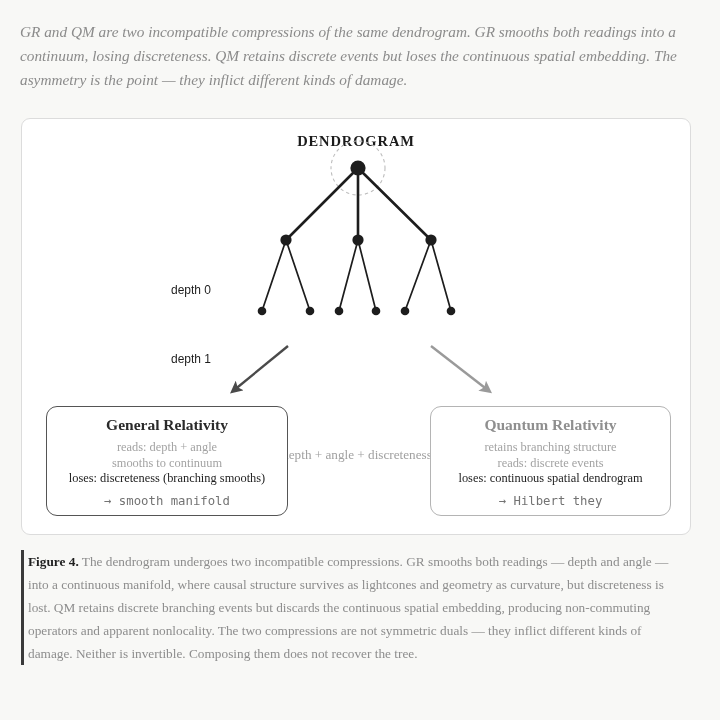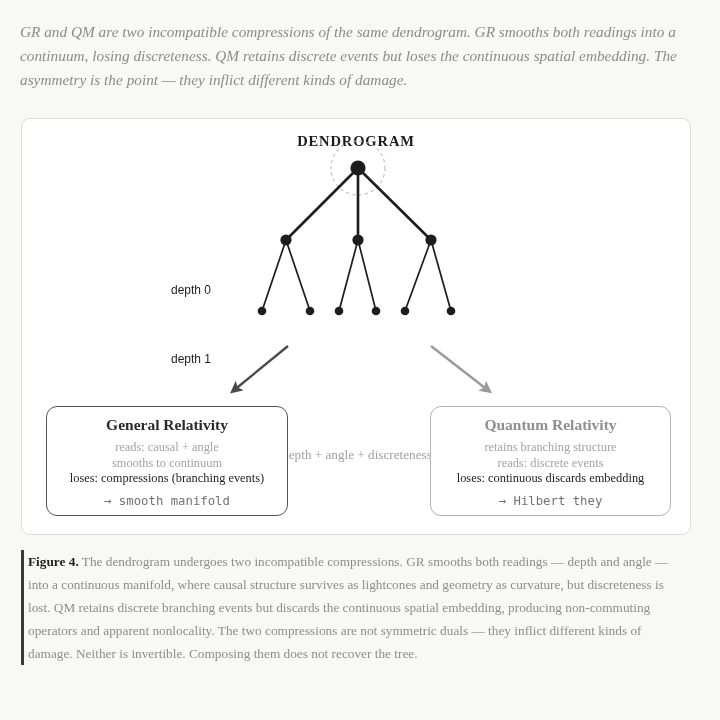--- a/index.html
+++ b/index.html
@@ -239,31 +239,31 @@
     <div class="depth-label depth-1">depth 1</div>
     <div class="depth-label depth-2">depth 2</div>
 
     <div class="reads-label">depth + angle + discreteness</div>
 
     <div class="arrow-label label-smooth">smooth</div>
     <div class="arrow-label label-discretize">discretize</div>
 
     <div class="result-box box-gr">
       <div class="box-title">General Relativity</div>
-      <div class="box-line">reads: causal + angle</div>
+      <div class="box-line">reads: depth + angle</div>
       <div class="box-line">smooths to continuum</div>
-      <div class="box-line strong">loses: compressions (branching events)</div>
+      <div class="box-line strong">loses: discreteness (branching smooths)</div>
       <div class="box-result">→ smooth manifold</div>
     </div>
 
     <div class="result-box box-qm">
       <div class="box-title">Quantum Relativity</div>
       <div class="box-line">retains branching structure</div>
       <div class="box-line">reads: discrete events</div>
-      <div class="box-line strong">loses: continuous discards embedding</div>
+      <div class="box-line strong">loses: continuous spatial dendrogram</div>
       <div class="box-result">→ Hilbert they</div>
     </div>
 
   </div>
 
   <div class="caption">
     <b>Figure 4.</b><span> The dendrogram undergoes two incompatible compressions. GR smooths both readings — depth and angle — into a continuous manifold, where causal structure survives as lightcones and geometry as curvature, but discreteness is lost. QM retains discrete branching events but discards the continuous spatial embedding, producing non-commuting operators and apparent nonlocality. The two compressions are not symmetric duals — they inflict different kinds of damage. Neither is invertible. Composing them does not recover the tree.</span>
   </div>
 
 </div>

